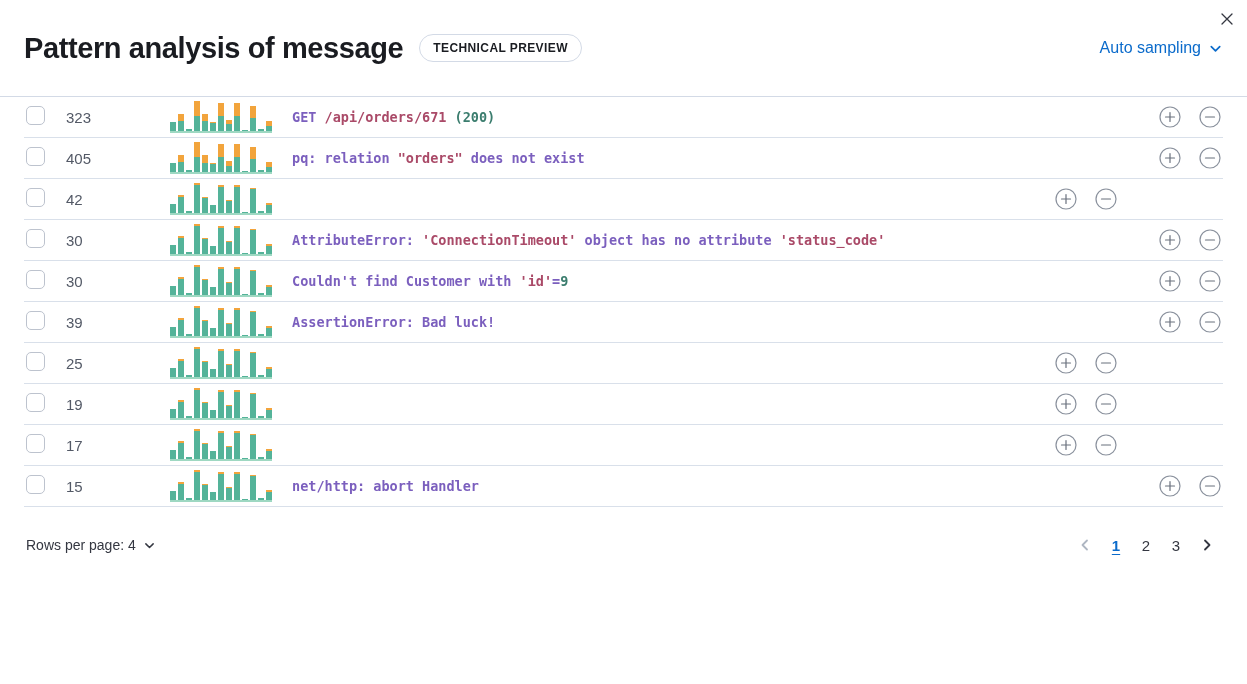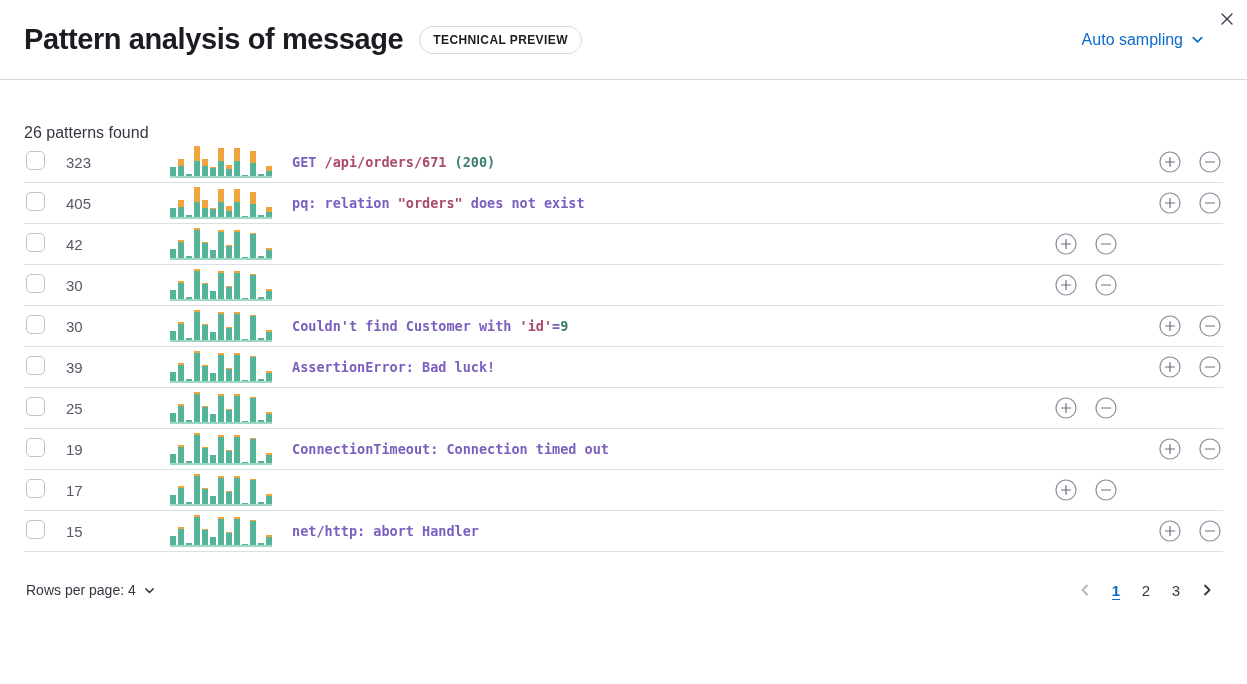--- a/index.html
+++ b/index.html
@@ -7,23 +7,23 @@
   body {
     width: 1247px; height: 684px; overflow: hidden;
     background: #ffffff;
     font-family: "Liberation Sans", sans-serif;
     color: #343741;
   }
   .flyout { position: relative; width: 1247px; height: 684px; background: #fff; }
 
   
   .flyout-header {
-    height: 80px; border-bottom: 1px solid #d3dae6;
+    height: 97px; border-bottom: 1px solid #d3dae6;
     display: flex; align-items: center; justify-content: space-between;
-    padding: 0 42px 0 24px;
+    padding: 0 24px 0 24px;
   }
   .title-wrap { display: flex; align-items: center; gap: 16px; }
   .page-title {
     margin: 0; font-size: 29px; font-weight: 700; color: #1a1c21; letter-spacing: -0.4px;
   }
   .badge {
     border: 1px solid #d3dae6; border-radius: 16px; padding: 6px 13px;
     font-size: 12px; font-weight: 700; letter-spacing: 0.4px; color: #1a1c21;
     white-space: nowrap;
   }
@@ -126,21 +126,20 @@
       <span>Auto sampling</span>
       <span style="display:flex;">
         <svg width="15" height="15" viewBox="0 0 16 16" fill="none">
             <path d="M3.5 6l4.5 4.5L12.5 6" stroke="#0b6bcb" stroke-width="1.8" stroke-linecap="round" stroke-linejoin="round"></path>
           </svg>
       </span>
     </button>
   </div>
 
   <div class="flyout-body">
-    <div class="summary">26 patterns found</div>
 
 
     <div id="rows-container">
         <div class="grid-row row">
           <div><button class="checkbox"></button></div>
           <div class="count-val">323</div>
           <div>
             <div class="spark">
               <div class="bar">
                 <div class="seg-teal" style="height: 9px;"></div>
@@ -407,20 +406,21 @@
               </div>
               <div class="bar">
                 <div class="seg-teal" style="height: 2.4px;"></div>
               </div>
               <div class="bar">
                 <div class="seg-orange" style="height: 1.5px;"></div>
                 <div class="seg-teal" style="height: 8.4px;"></div>
               </div>
             </div>
           </div>
+          <div class="example"><span class="tok-purple">AttributeError: </span><span class="tok-red">'ConnectionTimeout'</span><span class="tok-purple"> object has no attribute </span><span class="tok-red">'status_code'</span></div>
           <div class="actions-cell">
             <button class="action-btn">
               <span style="display:flex;">
                 <svg width="22" height="22" viewBox="0 0 22 22" fill="none">
                   <circle cx="11" cy="11" r="10" stroke="#8a919d" stroke-width="1.2"></circle>
                   <path d="M11 6.5v9M6.5 11h9" stroke="#69707d" stroke-width="1.2" stroke-linecap="round"></path>
                 </svg>
               </span>
             </button>
             <button class="action-btn">
@@ -701,21 +701,20 @@
               </div>
               <div class="bar">
                 <div class="seg-teal" style="height: 2.4px;"></div>
               </div>
               <div class="bar">
                 <div class="seg-orange" style="height: 1.5px;"></div>
                 <div class="seg-teal" style="height: 8.4px;"></div>
               </div>
             </div>
           </div>
-          <div class="example"><span class="tok-purple">ConnectionTimeout: Connection timed out</span></div>
           <div class="actions-cell">
             <button class="action-btn">
               <span style="display:flex;">
                 <svg width="22" height="22" viewBox="0 0 22 22" fill="none">
                   <circle cx="11" cy="11" r="10" stroke="#8a919d" stroke-width="1.2"></circle>
                   <path d="M11 6.5v9M6.5 11h9" stroke="#69707d" stroke-width="1.2" stroke-linecap="round"></path>
                 </svg>
               </span>
             </button>
             <button class="action-btn">

